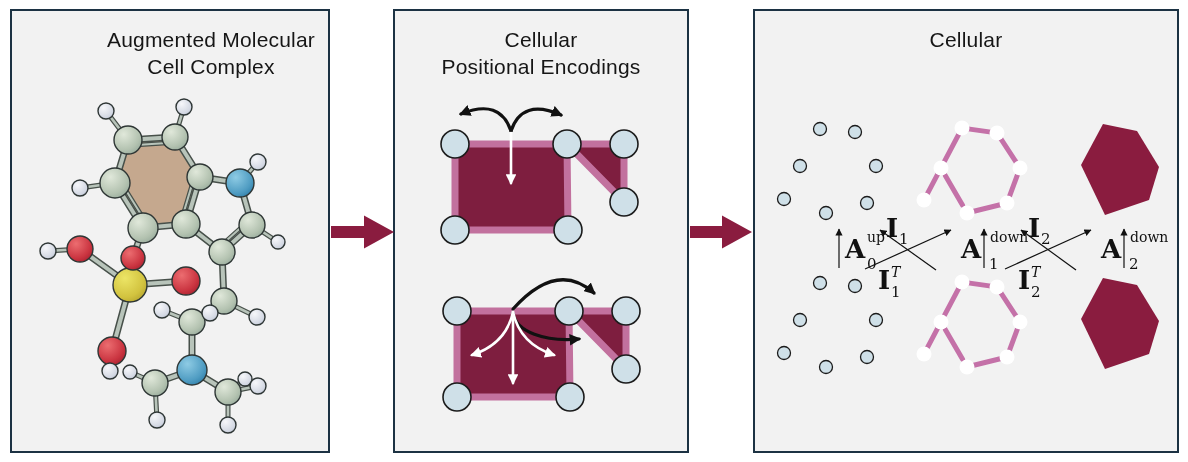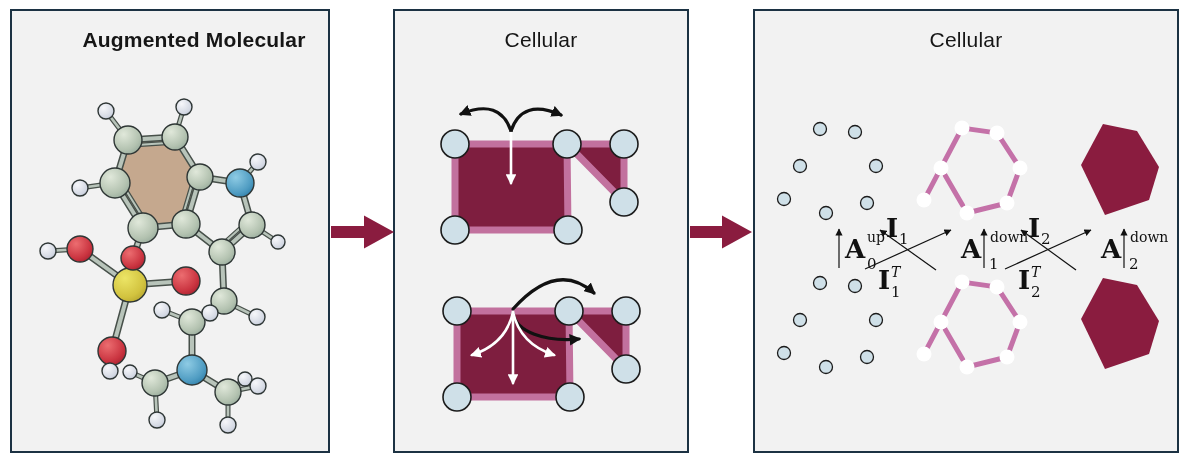--- a/index.html
+++ b/index.html
@@ -5,44 +5,46 @@
   html,body{margin:0;padding:0;background:#fff;}
   #stage{position:relative;width:1188px;height:462px;background:#ffffff;overflow:hidden;
          font-family:"Liberation Sans",sans-serif;}
   .panel{position:absolute;top:9px;height:444px;background:#f2f2f2;
          border:2.5px solid #1c3243;box-sizing:border-box;}
   #panel1{left:10px;width:320px;}
   #panel2{left:393px;width:296px;}
   #panel3{left:753px;width:426px;}
   .ptitle{position:absolute;top:27px;text-align:center;color:#161616;
           font-size:21px;line-height:1.28;letter-spacing:.2px;}
-  #title1{left:10px;width:368px;font-weight:bold;}
+  #title1{left:27px;width:368px;}
   #title2{left:393px;width:296px;}
   #title3{left:753px;width:426px;}
   .ptitle span{display:block;}
   #scene{position:absolute;left:0;top:0;}
   text.mbase{font-family:"DejaVu Serif",serif;font-weight:bold;font-size:26px;fill:#111;}
   text.mnum{font-family:"DejaVu Serif",serif;font-size:15px;fill:#111;}
   text.mword{font-family:"DejaVu Serif",serif;font-size:14px;fill:#111;}
   text.msupT{font-family:"DejaVu Serif",serif;font-style:italic;font-size:14px;fill:#111;}
 </style>
 </head>
 <body>
 
 <div id="stage">
 
   <div class="panel" id="panel1"></div>
   <div class="panel" id="panel2"></div>
   <div class="panel" id="panel3"></div>
 
   <div class="ptitle" id="title1">
     <span>Augmented Molecular</span>
+    <span>Cell Complex</span>
   </div>
   <div class="ptitle" id="title2">
     <span>Cellular</span>
+    <span>Positional Encodings</span>
   </div>
   <div class="ptitle" id="title3">
     <span>Cellular</span>
   </div>
 
   <svg id="scene" width="1188" height="462" viewBox="0 0 1188 462">
     <defs>
       <radialGradient id="gC" cx="35%" cy="30%" r="80%">
         <stop offset="0%" stop-color="#e0e8da"></stop>
           <stop offset="70%" stop-color="#b3c2b0"></stop>

